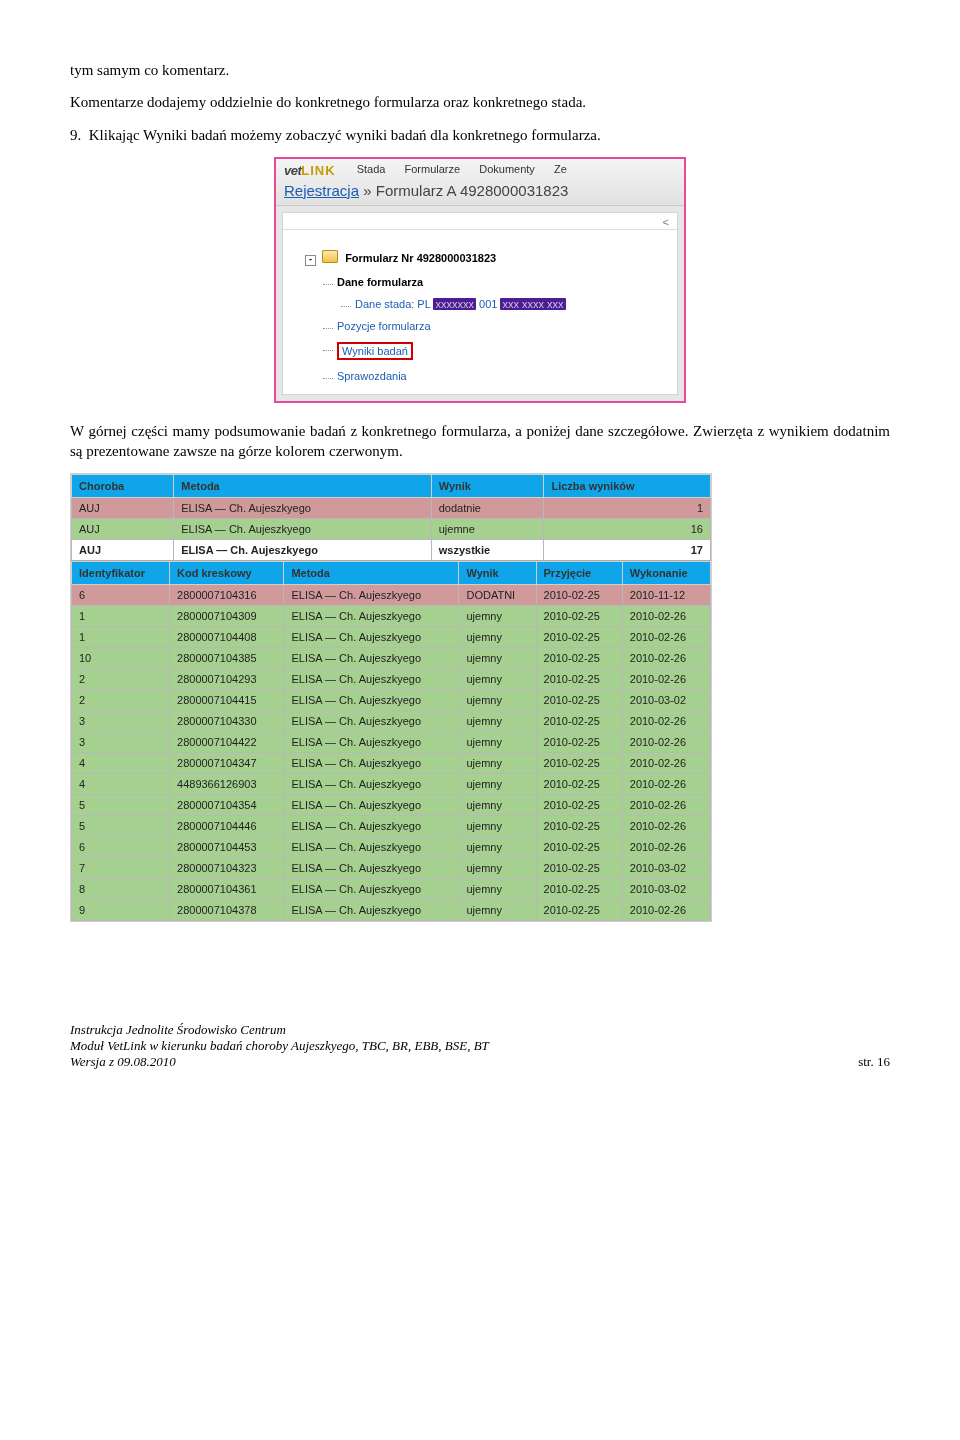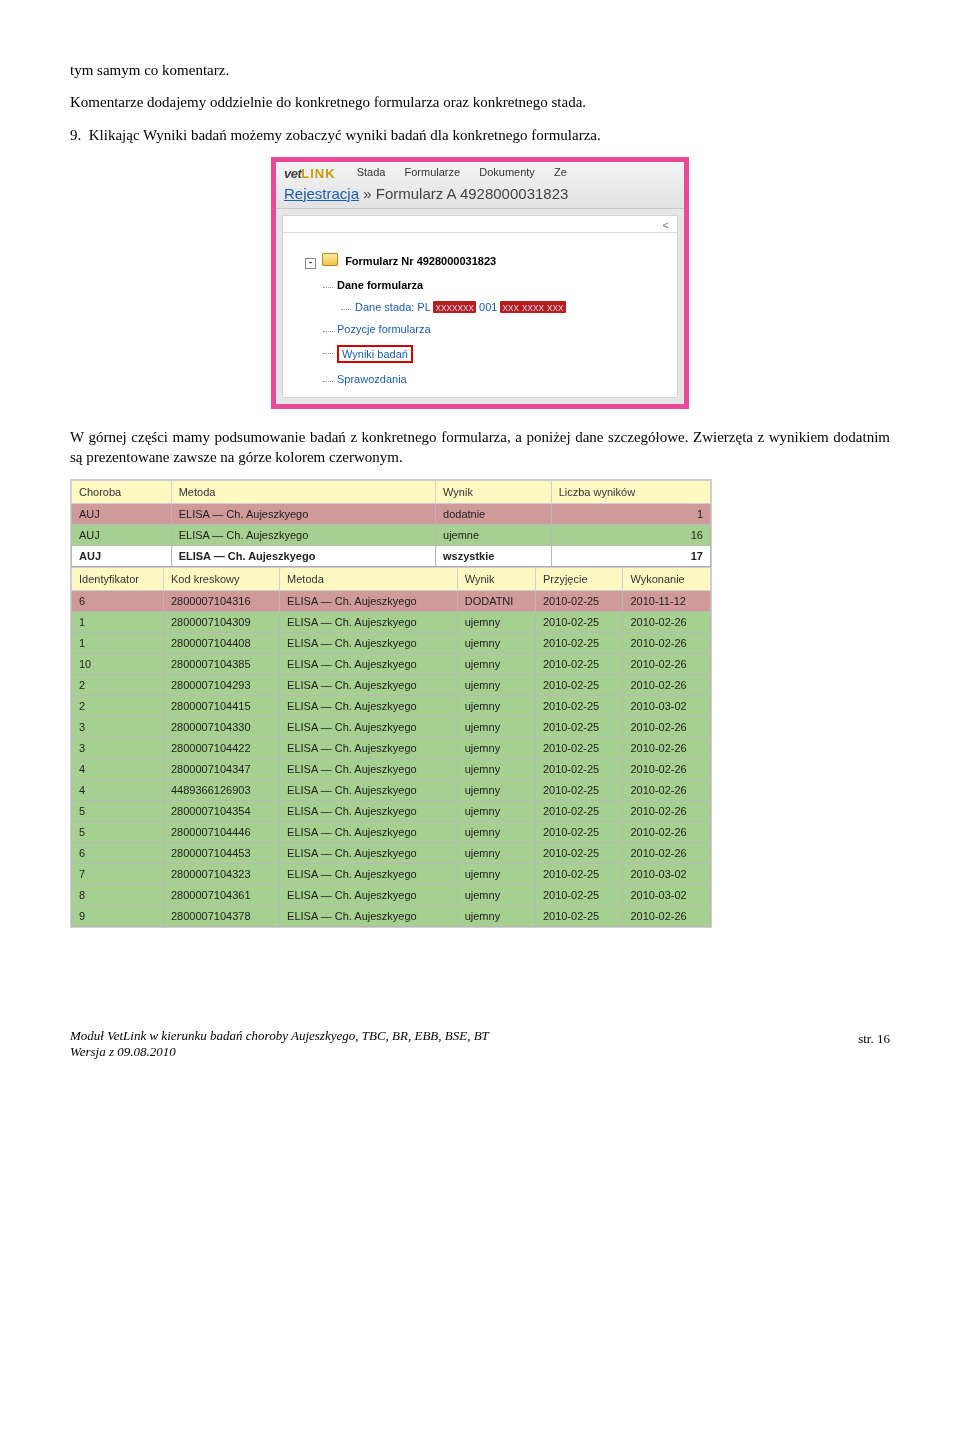--- a/index.html
+++ b/index.html
@@ -14,21 +14,21 @@
   }
   .para { margin: 0 0 12px 0; line-height: 1.35; font-family: Liberation Serif, serif; }
   .justify { text-align: justify; }
   .num-indent { padding-left: 24px; text-indent: -24px; }
   .screenshot1 {
     width: 408px;
     margin: 8px auto 18px auto;
     font-family: Tahoma, Verdana, sans-serif;
     font-size: 11px;
     background: #e6e6e6;
-    border: 5px solid #ec4899;
+    border: 2px solid #ec4899;
   }
   .ss1-toolbar {
     background: linear-gradient(#f4f4f4,#e2e2e2);
     border-bottom: 1px solid #c9c9c9;
     padding: 4px 8px 6px 8px;
     position: relative;
   }
   .logo { display:inline-block; font-weight:bold; font-size:13px; }
   .logo-vet { color:#444; font-style: italic; letter-spacing:-0.5px;}
   .logo-link { color:#c59b08; letter-spacing:1px;}
@@ -43,54 +43,54 @@
   .tree .lines::before { content:""; position:absolute; left:0; top:8px; width:10px; border-top:1px dotted #999;}
   .tree .root { font-weight:bold; padding-left:0;}
   .folder-icon {
     display:inline-block; width:14px; height:11px;
     background: linear-gradient(#ffe9a8,#f1c24a);
     border:1px solid #b38f1d; border-radius:1px;
     margin-right:4px; vertical-align:-1px;
   }
   .tree .sub { margin-left:18px; }
   .sel { color:#1b5db3; }
-  .blur { background:#b91c1c; color:#c9c4e0; border-radius:1px; padding: 0 2px;}
+  .blur { background:#4c1d95; color:#c9c4e0; border-radius:1px; padding: 0 2px;}
   .highlight-box {
     display:inline-block; border:2px solid #d00000; padding:1px 3px;
   }
 
   .screenshot2 {
     width: 640px;
     margin: 8px 0 12px 0;
     font-family: Tahoma, Verdana, sans-serif;
     font-size: 11px;
     border:1px solid #cfcfcf;
   }
   table.tab { width:100%; border-collapse: collapse; }
   table.tab th {
-    background:#fef9c3; text-align:left; font-weight:normal; color:#333;
+    background:#0ea5e9; text-align:left; font-weight:bold; color:#333;
     border:1px solid #cfcfcf; padding:5px 7px;
   }
   table.tab td {
     border:1px solid #b8b8b8; padding:4px 7px; color:#222;
   }
   tr.green td { background:#a6d08f; }
   tr.red td { background:#d09a9a; }
   tr.boldrow td { font-weight:bold; background:#fff; border-top:1px solid #aaa; border-bottom:1px solid #aaa;}
   tr.hdr th { border:1px solid #cfcfcf; }
   td.num, th.num { text-align:right; }
 
   .footer {
     position: relative;
     margin-top: 100px;
     font-size: 13px;
     font-style: italic;
     color:#000;
   }
-  .footer .right { position:absolute; right:0; bottom:13px; font-style: normal; }
+  .footer .right { position:absolute; right:0; bottom:0; font-style: normal; }
 </style>
 </head>
 <body>
 
 <p class="para">tym samym co komentarz.</p>
 <p class="para">Komentarze dodajemy oddzielnie do konkretnego formularza oraz konkretnego stada.</p>
 <p class="para num-indent">
   <span>9.</span>&nbsp;
   <span>Klikając Wyniki badań możemy zobaczyć wyniki badań dla konkretnego formularza.</span>
 </p>
@@ -320,16 +320,17 @@
           <td>ELISA — Ch. Aujeszkyego</td>
           <td>ujemny</td>
           <td>2010-02-25</td>
           <td>2010-02-26</td>
         </tr>
       </tbody>
   </table>
 </div>
 
 <div class="footer">
+  <div>Instrukcja Jednolite Środowisko Centrum</div>
   <div>Moduł VetLink w kierunku badań choroby Aujeszkyego, TBC, BR, EBB, BSE, BT</div>
   <div>Wersja z 09.08.2010</div>
   <div class="right">str. 16</div>
 </div>
 
 </body></html>

